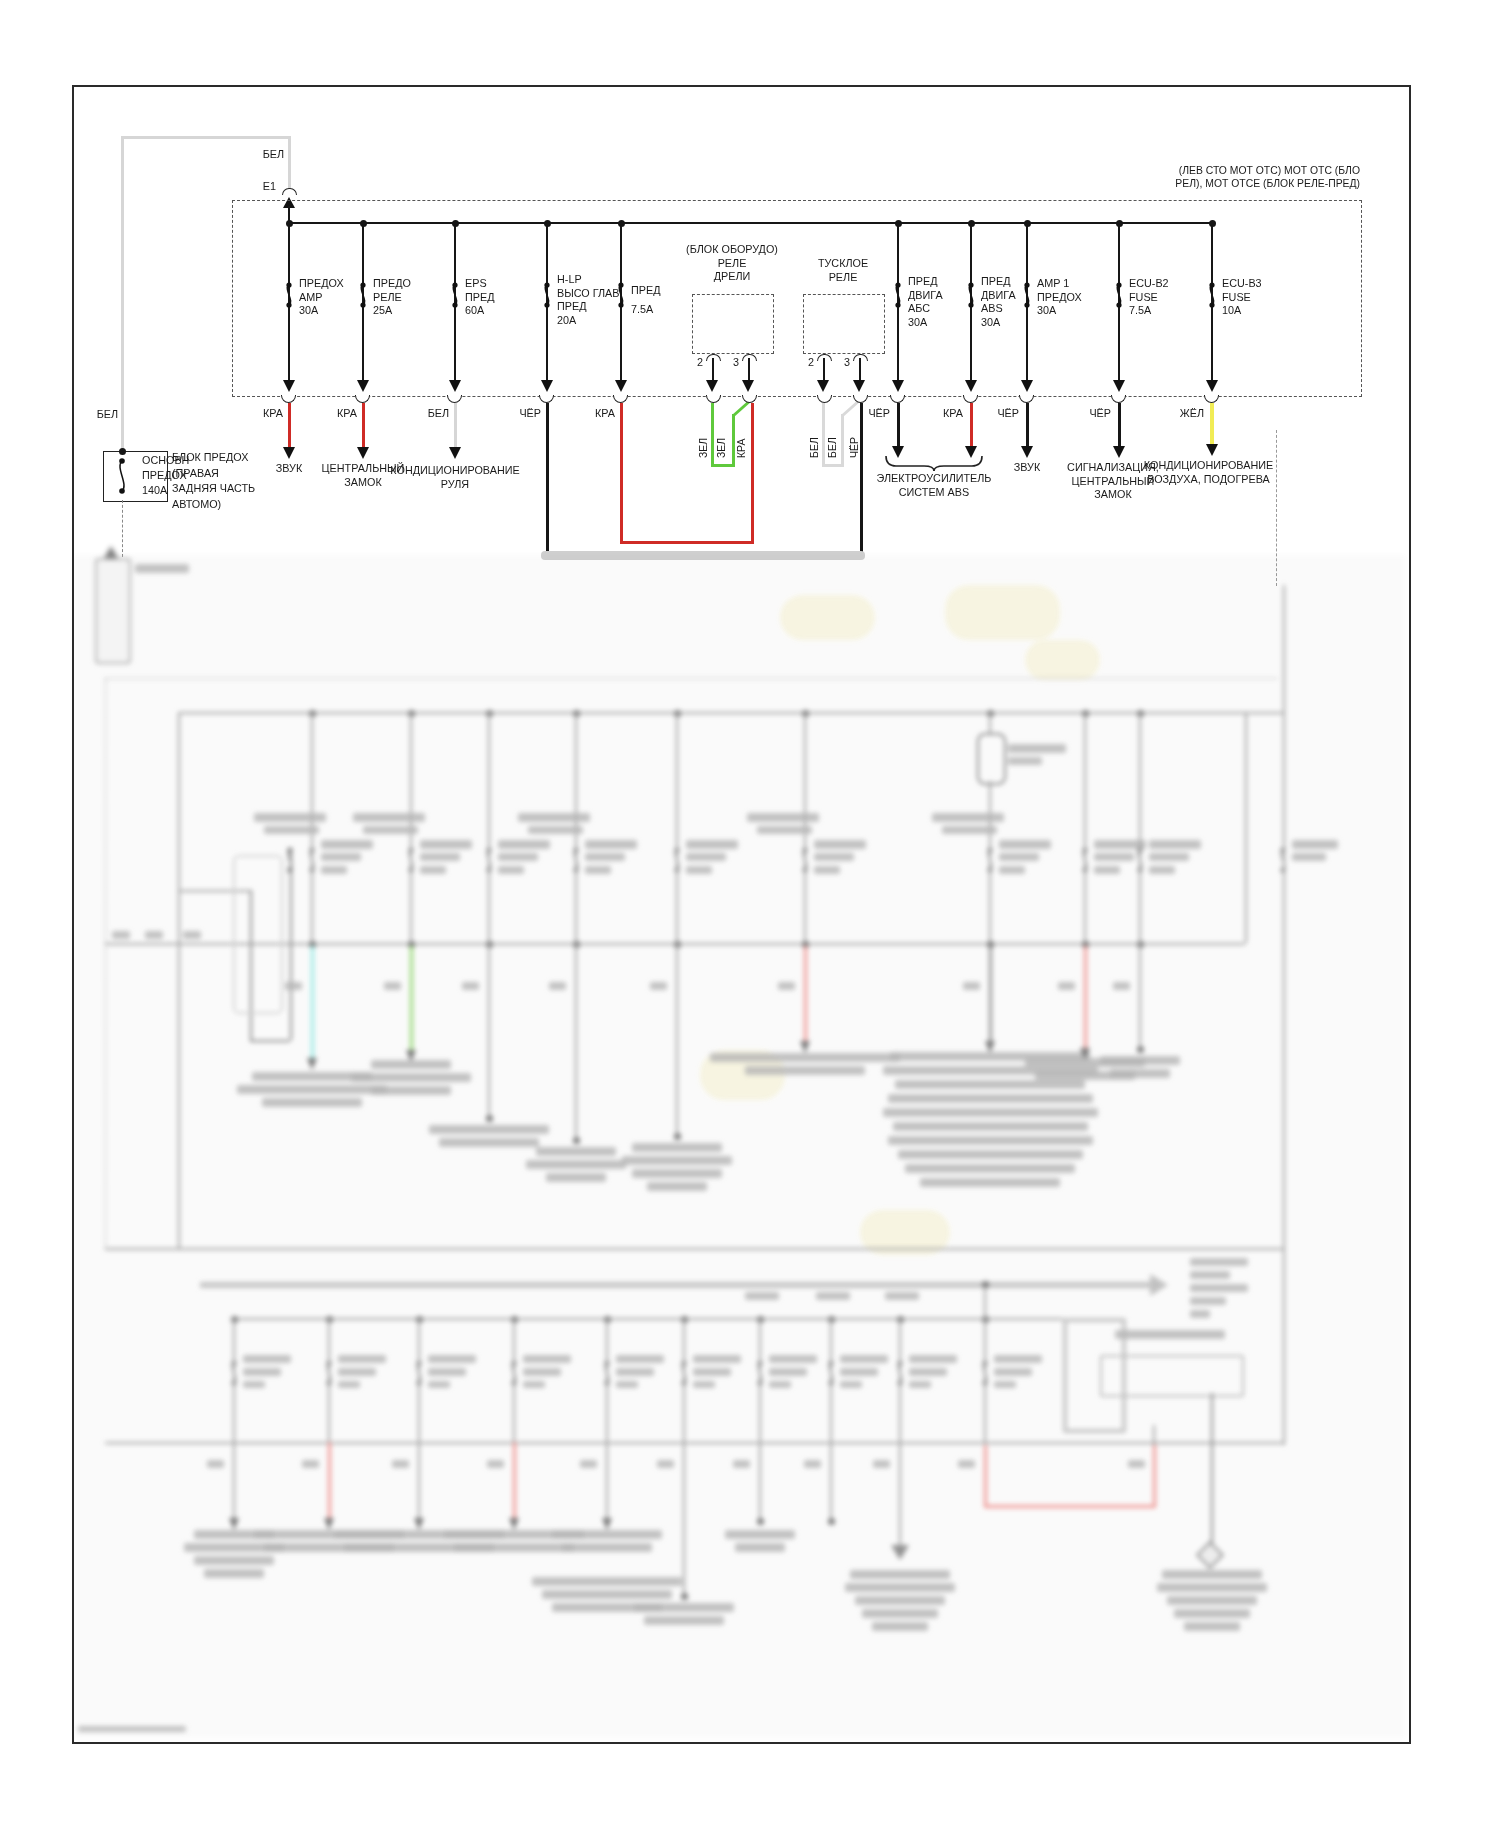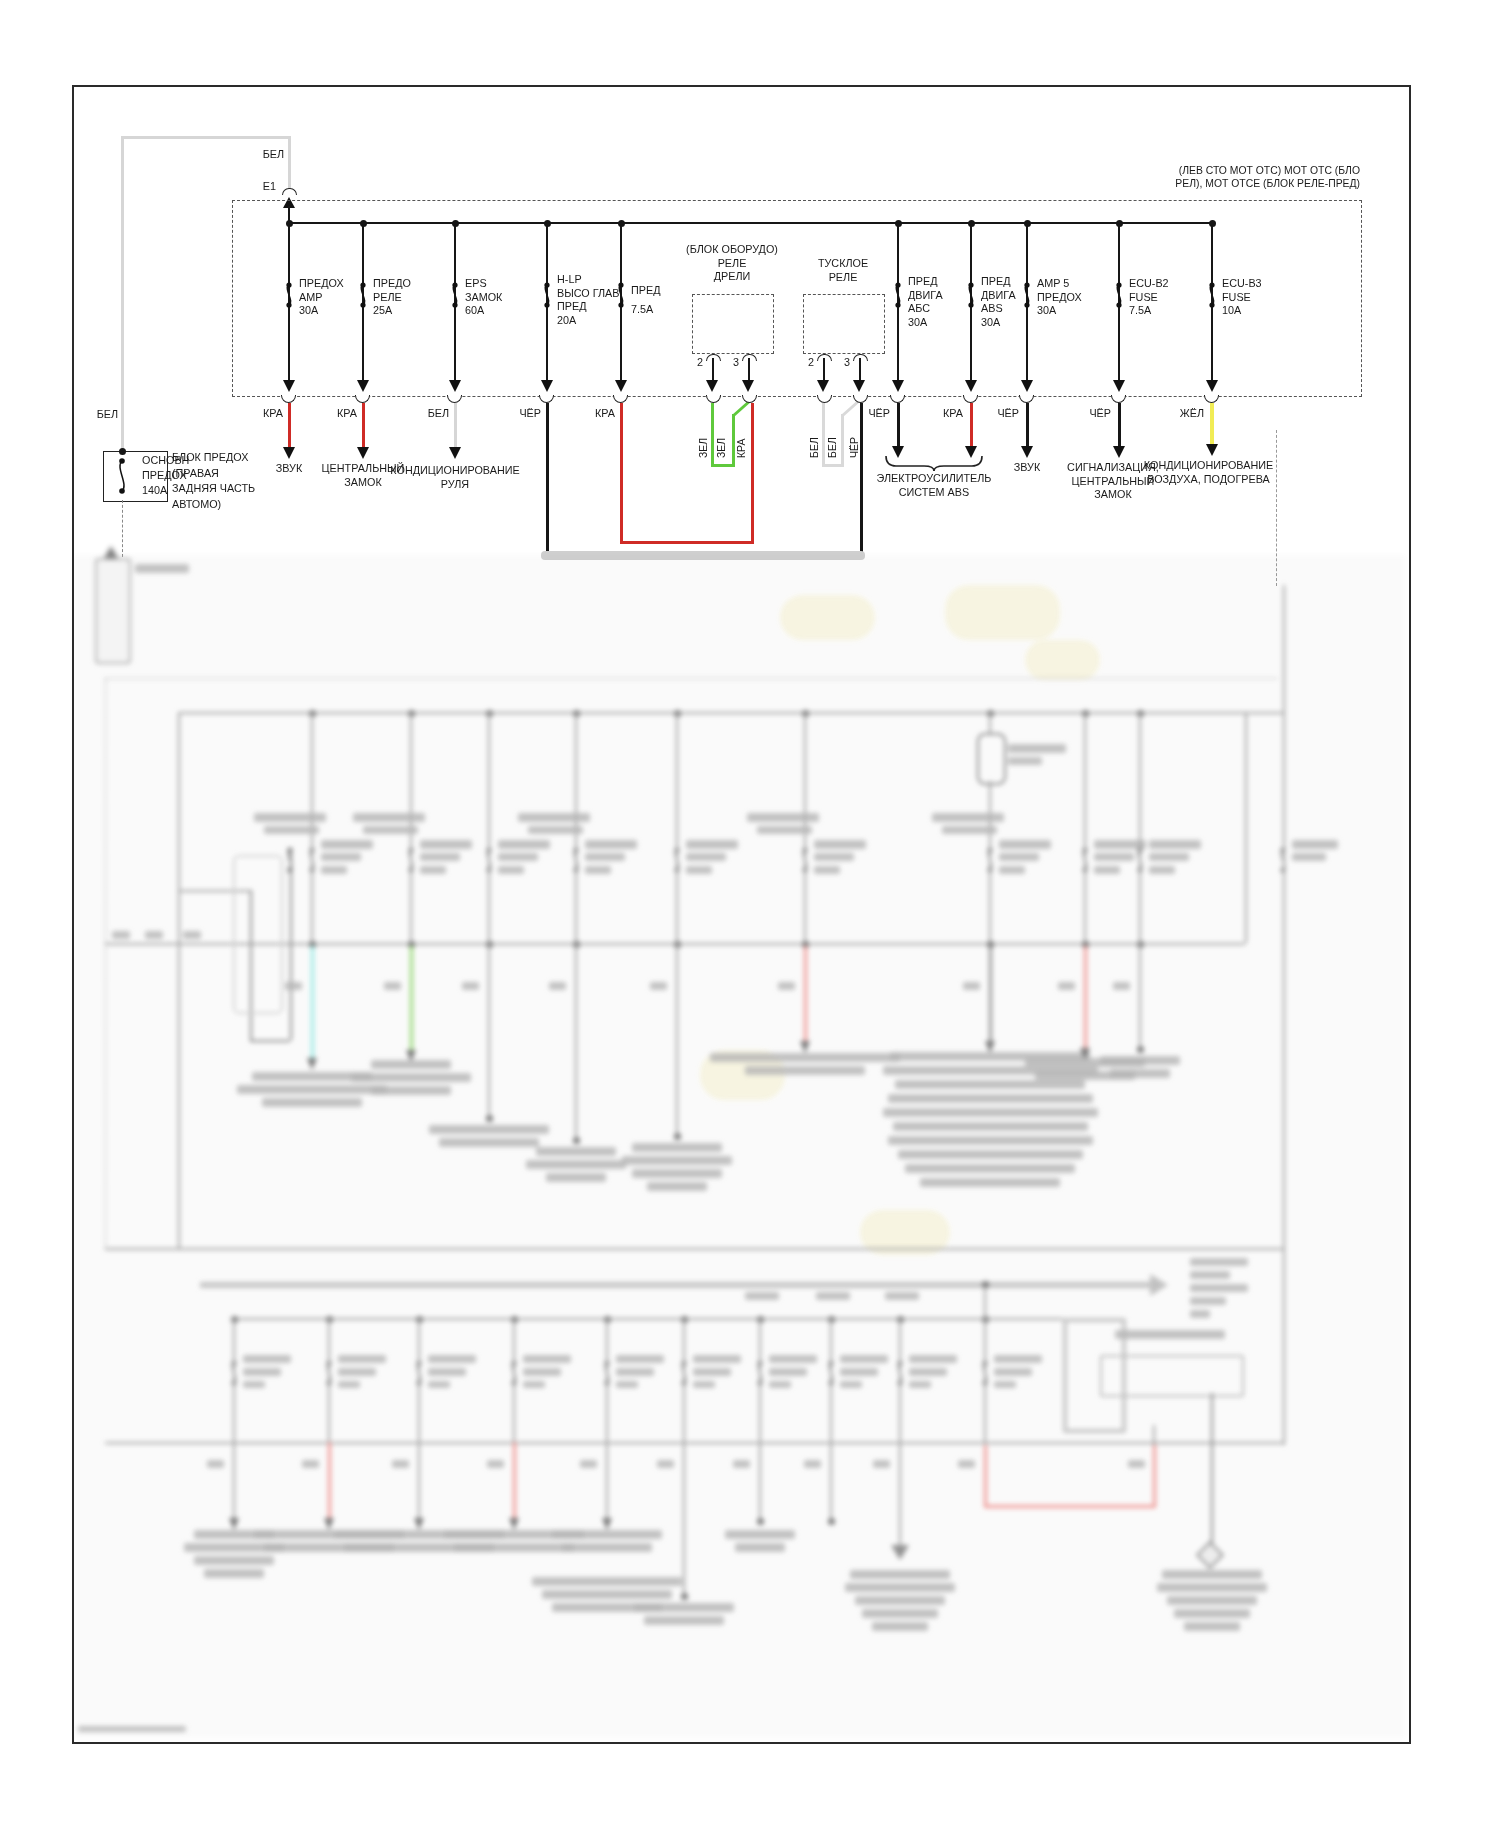--- a/index.html
+++ b/index.html
@@ -50,37 +50,37 @@
 
   <div class="h" style="left:289px;top:222px;width:925px;"></div>
 
   <div class="t" style="left:299px;top:277px;">ПРЕДОХ
 AMP
 30A</div>
   <div class="t" style="left:373px;top:277px;">ПРЕДО
 РЕЛЕ
 25A</div>
   <div class="t" style="left:465px;top:277px;">EPS
-ЗАМОК
+ПРЕД
 60A</div>
   <div class="t" style="left:557px;top:273px;">H-LP
 ВЫСО ГЛАВ
 ПРЕД
 20A</div>
   <div class="t" style="left:631px;top:281px;line-height:19px;">ПРЕД
 7.5A</div>
   <div class="t" style="left:908px;top:275px;">ПРЕД
 ДВИГА
 АБС
 30A</div>
   <div class="t" style="left:981px;top:275px;">ПРЕД
 ДВИГА
 ABS
 30A</div>
-  <div class="t" style="left:1037px;top:277px;">AMP 5
+  <div class="t" style="left:1037px;top:277px;">AMP 1
 ПРЕДОХ
 30A</div>
   <div class="t" style="left:1129px;top:277px;">ECU-B2
 FUSE
 7.5A</div>
   <div class="t" style="left:1222px;top:277px;">ECU-B3
 FUSE
 10A</div>
 
   <div class="t tc" style="left:672px;top:243px;width:120px;">(БЛОК ОБОРУДО)

